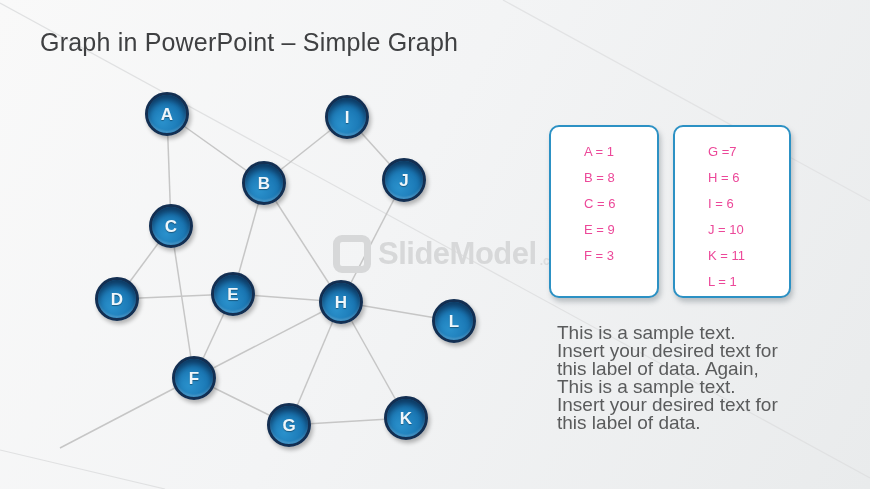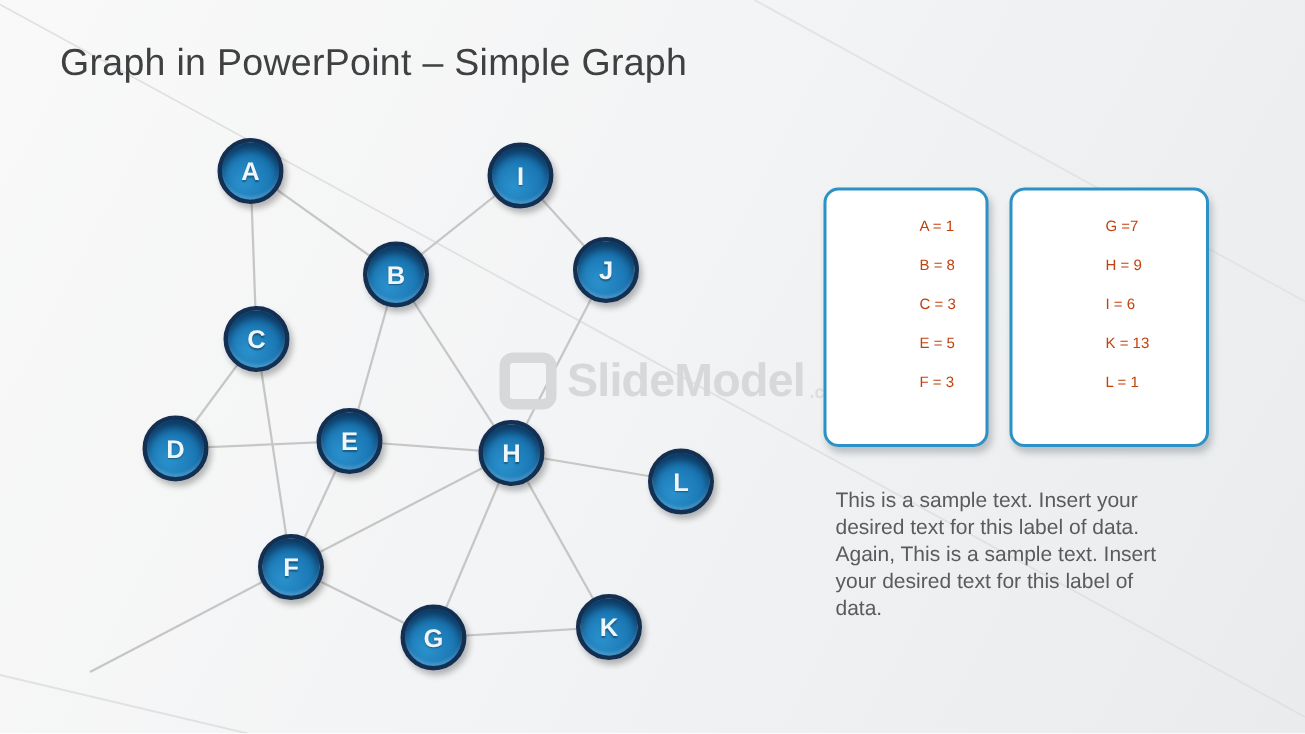--- a/index.html
+++ b/index.html
@@ -25,27 +25,27 @@
     color:#eef6fb;font-weight:bold;font-size:17px;line-height:1;
     text-shadow:0 1px 1px rgba(0,0,0,.35);
   }
   .legend-box{
     position:absolute;top:125px;height:173px;box-sizing:border-box;
     background:#ffffff;border:2px solid #2c91c4;border-radius:10px;
     box-shadow:2px 4px 5px rgba(90,100,110,.35);
     padding:12px 0 0 33px;
   }
   .legend-box.box-1{left:549px;width:110px;}
-  .legend-box.box-2{left:673px;width:133px;}
+  .legend-box.box-2{left:673px;width:118px;}
   .legend-item{
-    font-size:10px;line-height:26px;color:#c2410c;white-space:nowrap;margin-left:29px;
+    font-size:13px;line-height:26px;color:#ec4899;white-space:nowrap;
   }
   .caption{
     position:absolute;left:557px;top:324px;width:228px;margin:0;
-    font-size:14px;line-height:18px;color:#5a5b5c;
+    font-size:19px;line-height:18px;color:#5a5b5c;
   }
   .watermark{
     position:absolute;left:333px;top:235px;
     display:flex;align-items:center;gap:7px;
     color:#d3d5d6;user-select:none;
   }
   .watermark-logo{
     width:24px;height:24px;border:7px solid #d7d8d9;border-radius:9px;
     background:transparent;
   }
@@ -128,27 +128,28 @@
 
   <div class="watermark">
     <div class="watermark-logo"></div>
     <span class="watermark-name">SlideModel</span>
     <span class="watermark-suffix">.com</span>
   </div>
 
   <div class="legend-box box-1">
       <div class="legend-item">A = 1</div>
       <div class="legend-item">B = 8</div>
-      <div class="legend-item">C = 3</div>
-      <div class="legend-item">E = 5</div>
+      <div class="legend-item">C = 6</div>
+      <div class="legend-item">E = 9</div>
       <div class="legend-item">F = 3</div>
     </div>
   <div class="legend-box box-2">
       <div class="legend-item">G =7</div>
-      <div class="legend-item">H = 9</div>
+      <div class="legend-item">H = 6</div>
       <div class="legend-item">I = 6</div>
-      <div class="legend-item">K = 13</div>
+      <div class="legend-item">J = 10</div>
+      <div class="legend-item">K = 11</div>
       <div class="legend-item">L = 1</div>
     </div>
 
   <p class="caption">This is a sample text. Insert your desired text for this label of data. Again, This is a sample text. Insert your desired text for this label of data.</p>
 
 </div>
 
 </body></html>

